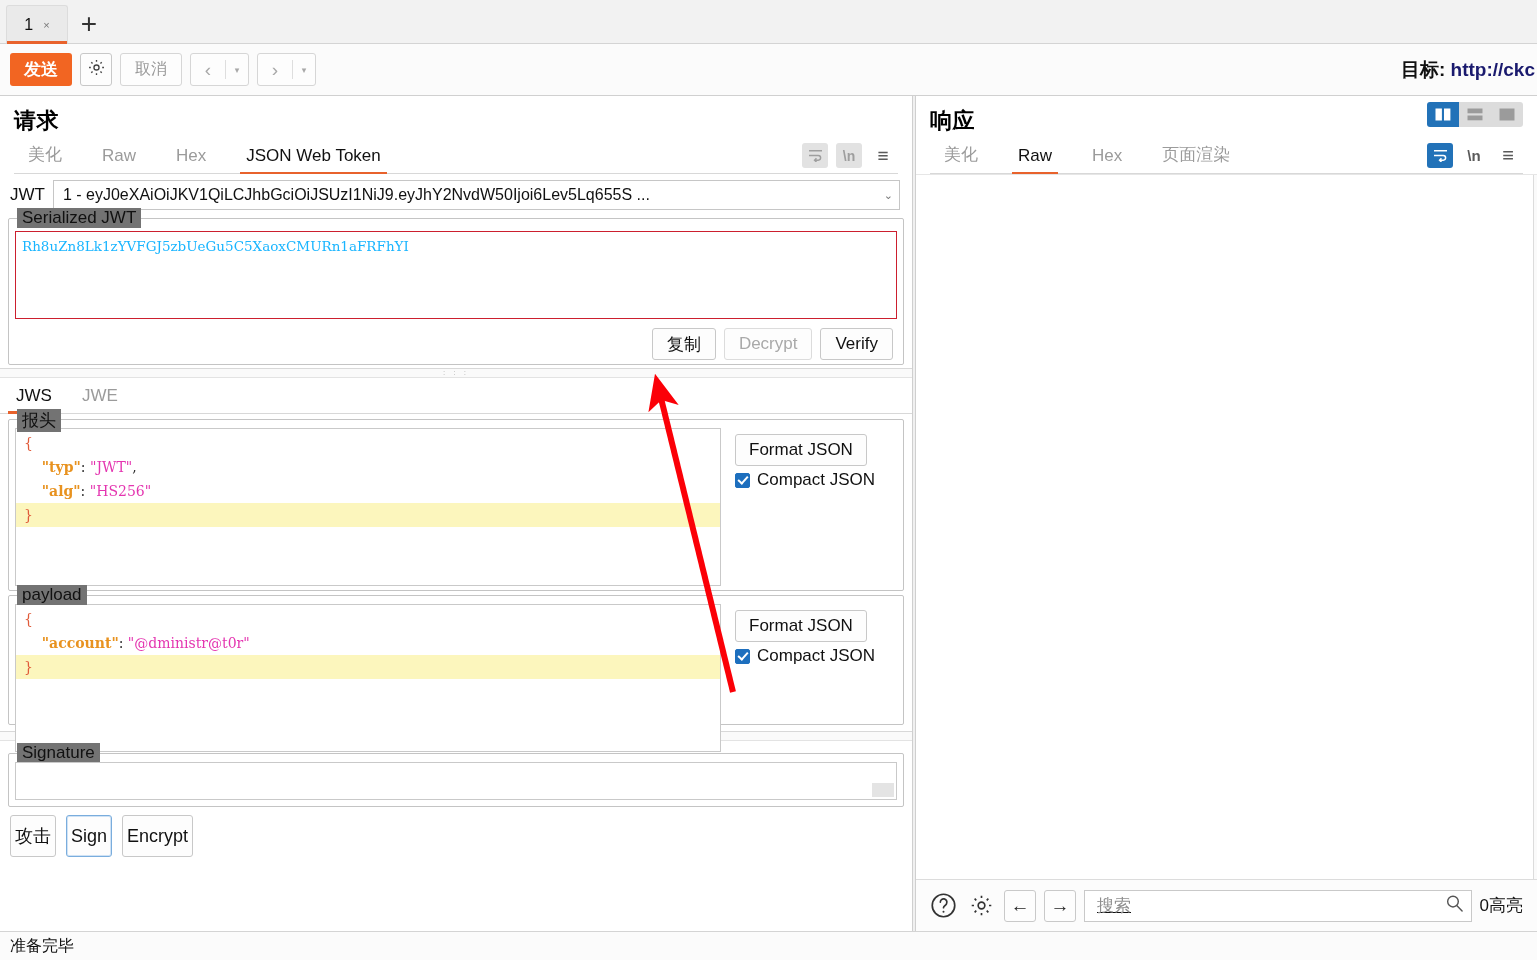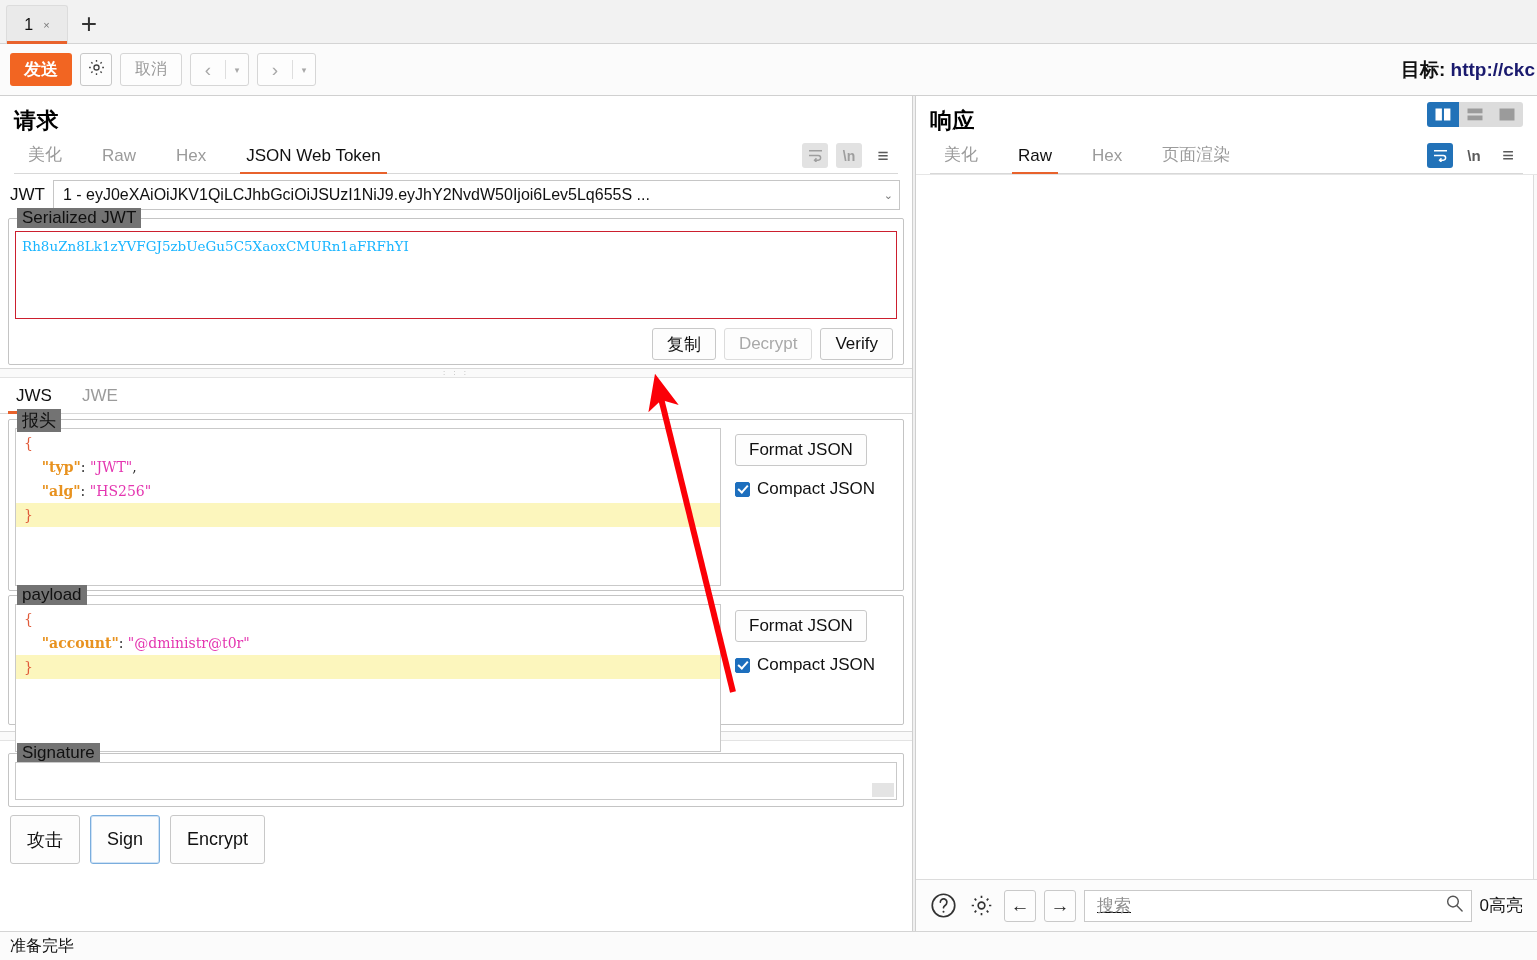--- a/index.html
+++ b/index.html
@@ -345,21 +345,21 @@
   .cline { padding: 0 8px; white-space: pre; }
   .cline.hl { background: #fcf6bd; }
   .c-brace { color: #e05b3a; }
   .c-key   { color: #e8921f; font-weight: bold; }
   .c-str   { color: #e435b0; }
   .c-punc  { color: #333; }
   .sidecol {
     flex: 1;
     padding: 6px 0 0 14px;
     display: flex; flex-direction: column;
-    gap: 13px;
+    gap: 4px;
     align-items: flex-start;
   }
   .fmtbtn {
     height: 32px;
     border: 1px solid #c8c8c8;
     background: #fdfdfd;
     border-radius: 3px;
     padding: 0 13px;
     font-size: 17px;
     color: #111;
@@ -400,25 +400,25 @@
     width: 22px; height: 14px;
     background: #e4e4e4;
   }
 
   .bottombtns {
     display: flex;
     gap: 10px;
     padding: 8px 0 0 10px;
   }
   .bbtn {
-    height: 49px;
+    height: 42px;
     border: 1px solid #c8c8c8;
     background: #fdfdfd;
     border-radius: 3px;
-    padding: 0 16px;
+    padding: 0 4px;
     font-size: 18px;
     color: #111;
     cursor: pointer;
     display: flex; align-items: center; text-align: center;
   }
   .bbtn.focus { border-color: #7aaddd; box-shadow: 0 0 0 1px #cfe2f5 inset; }
 
   
   .respbody {
     flex: 1;

